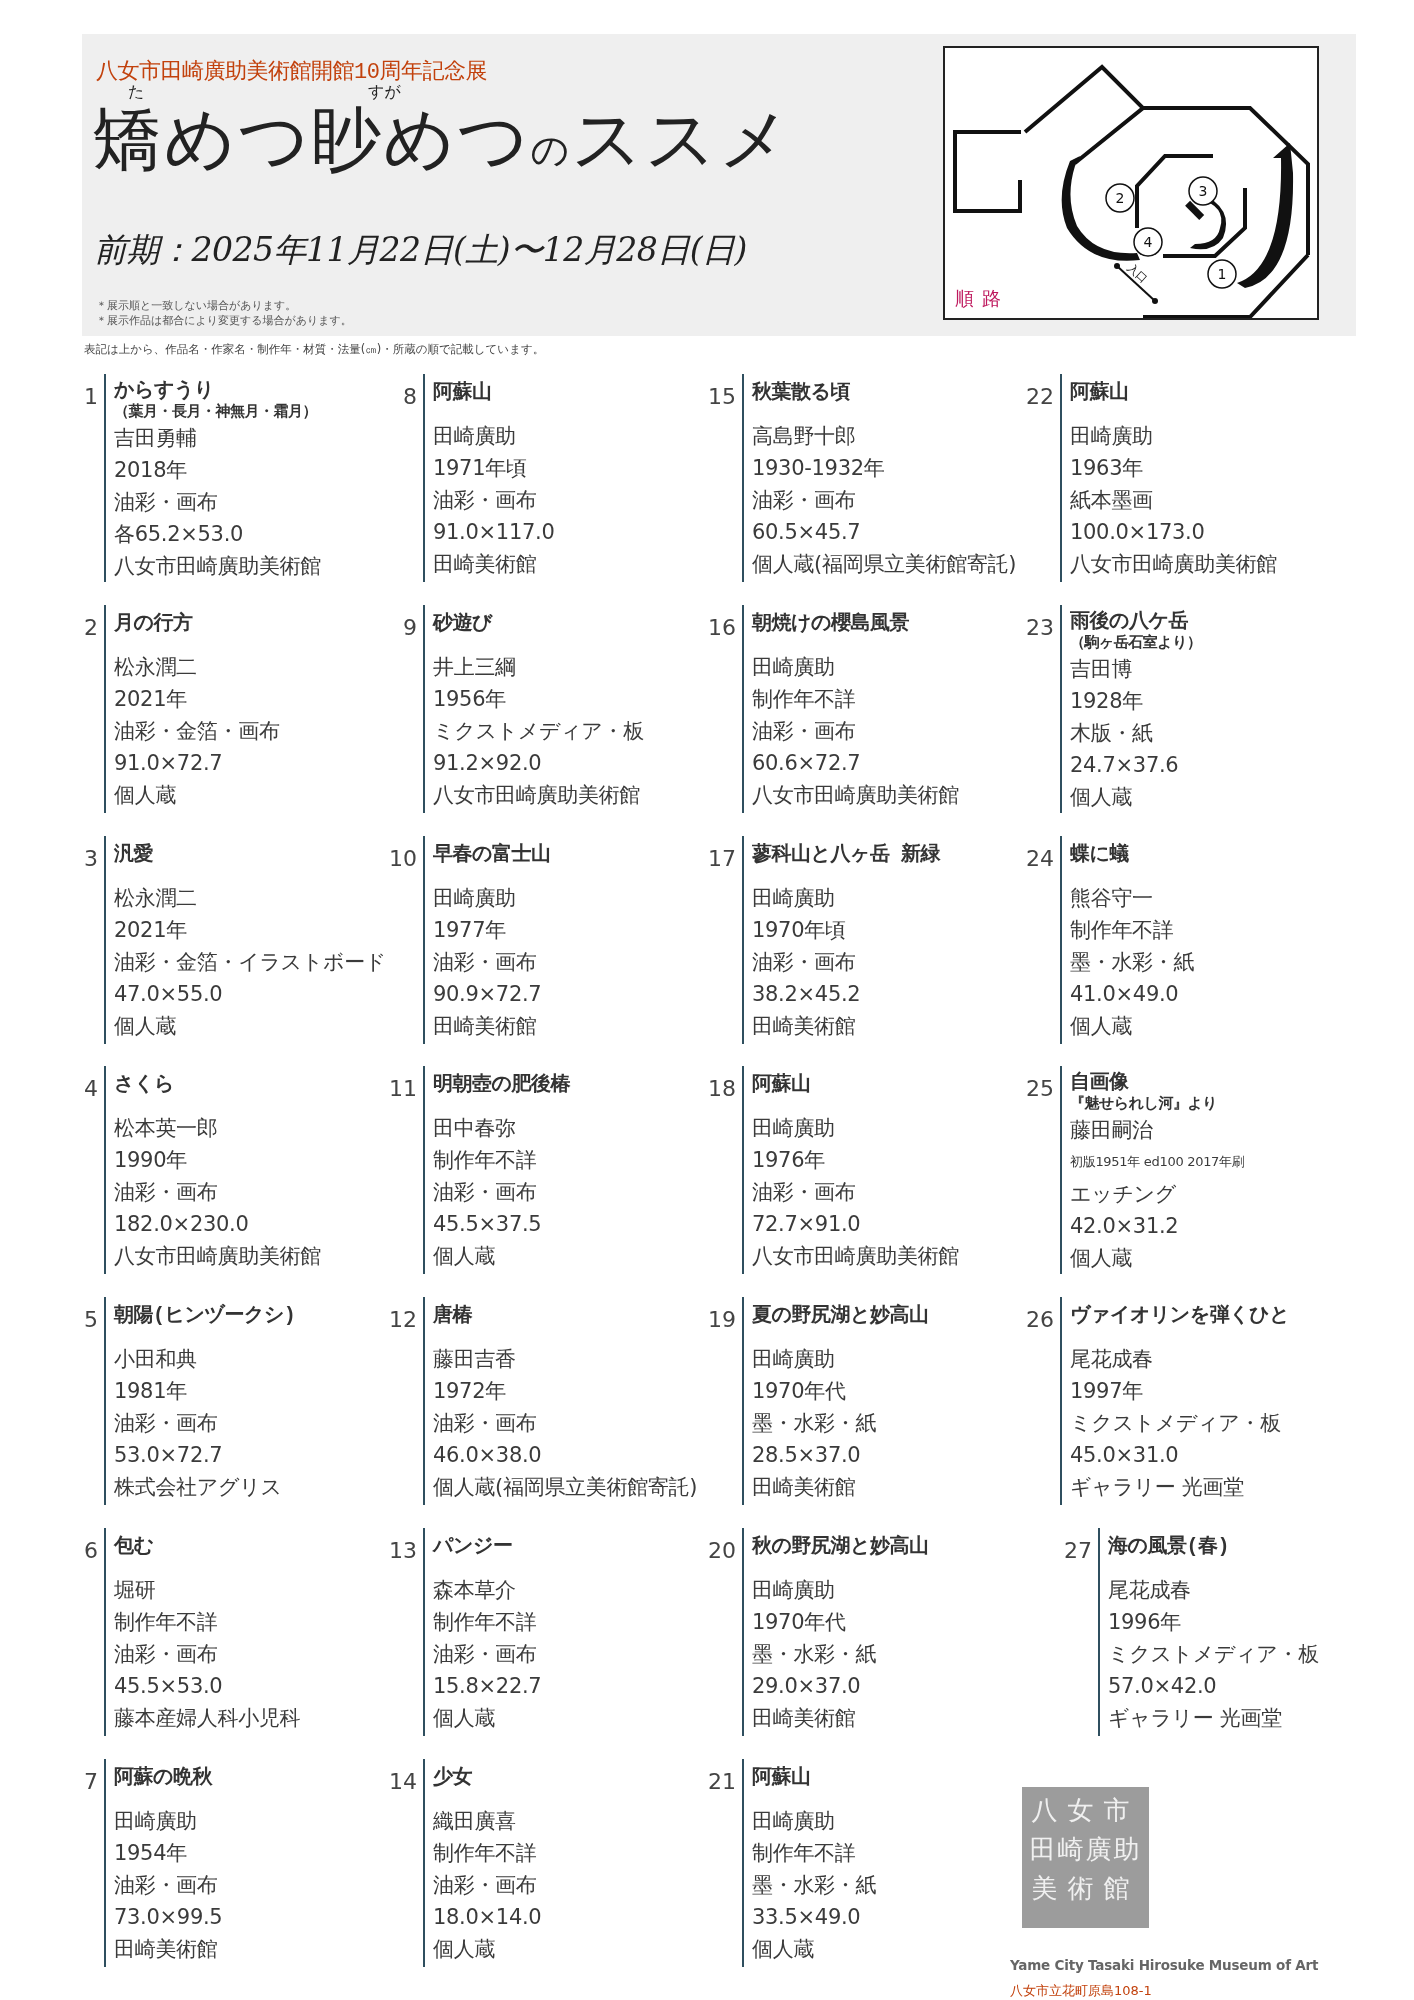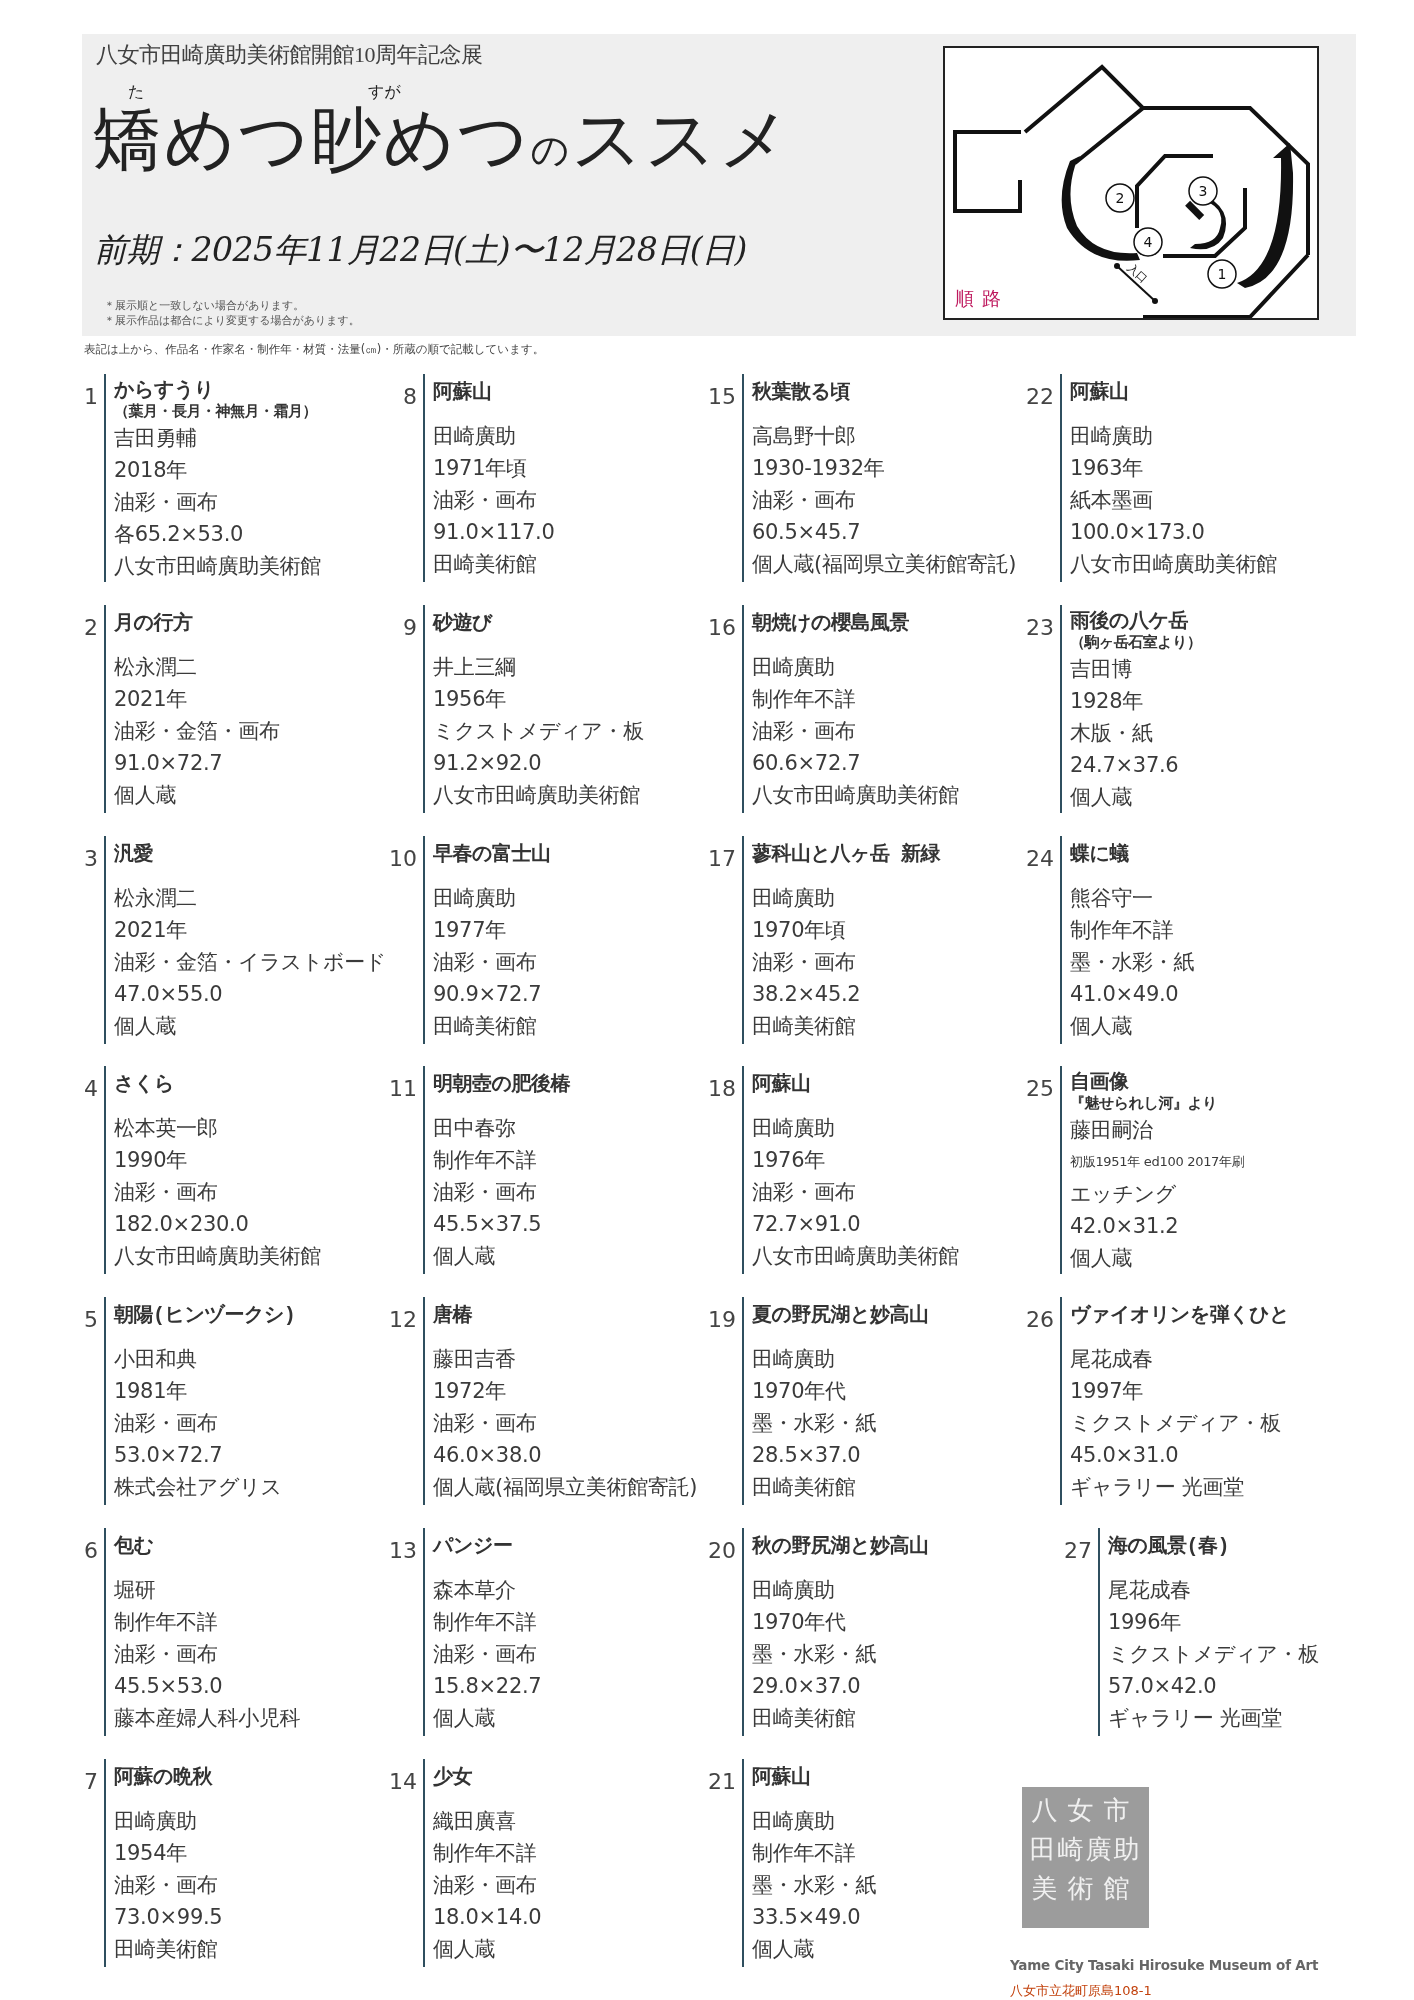--- a/index.html
+++ b/index.html
@@ -1,26 +1,26 @@
 <!DOCTYPE html>
 <html><head>
   <meta charset="utf-8">
   <style>
     * { box-sizing: border-box; margin: 0; padding: 0; }
     html, body { width: 1414px; height: 2000px; background: #ffffff; }
     body { position: relative; font-family: "DejaVu Sans", "Liberation Sans", sans-serif; color: #3a3a3a; overflow: hidden; }
 
     .header-panel { position: absolute; left: 82px; top: 34px; width: 1274px; height: 302px; background: #efefef; }
-    .subtitle { position: absolute; left: 96px; top: 40px; font-family: Liberation Serif, serif; font-size: 22px; color: #404040; letter-spacing: -0.5px; }
+    .subtitle { position: absolute; left: 96px; top: 56px; font-family: Liberation Mono, monospace; font-size: 22px; color: #c2410c; letter-spacing: -0.5px; }
     .main-title { position: absolute; left: 92px; top: 104px; font-family: "DejaVu Serif", "Liberation Serif", serif; font-size: 70px; color: #222; letter-spacing: 2px; white-space: nowrap; line-height: 1; }
     .main-title .small-no { font-size: 38px; }
     .ruby1 { position: absolute; left: 128px; top: 82px; font-family: "DejaVu Serif", serif; font-size: 16px; color: #222; }
     .ruby2 { position: absolute; left: 368px; top: 82px; font-family: "DejaVu Serif", serif; font-size: 16px; color: #222; }
     .period { position: absolute; left: 94px; top: 228px; font-family: "DejaVu Serif", "Liberation Serif", serif; font-size: 33px; color: #222; letter-spacing: -0.5px; white-space: nowrap; font-style: italic; }
-    .note { position: absolute; left: 96px; font-size: 11px; color: #555; margin-left: 8px; }
+    .note { position: absolute; left: 96px; font-size: 11px; color: #555; }
     .note1 { top: 298px; }
     .note2 { top: 313px; }
     .legend-note { position: absolute; left: 84px; top: 342px; font-size: 11.5px; color: #444; }
 
     .map-box { position: absolute; left: 943px; top: 46px; width: 376px; height: 274px; background: #fff; border: 2px solid #222; }
     .map-box svg { position: absolute; left: 0; top: 0; }
     .map-label { position: absolute; left: 10px; top: 238px; font-size: 19px; color: #be185d; letter-spacing: 8px; }
 
     .item { position: absolute; width: 290px; height: 215px; }
     .item .num { position: absolute; right: 256px; top: 10px; font-size: 22px; color: #444; text-align: right; white-space: nowrap; }

